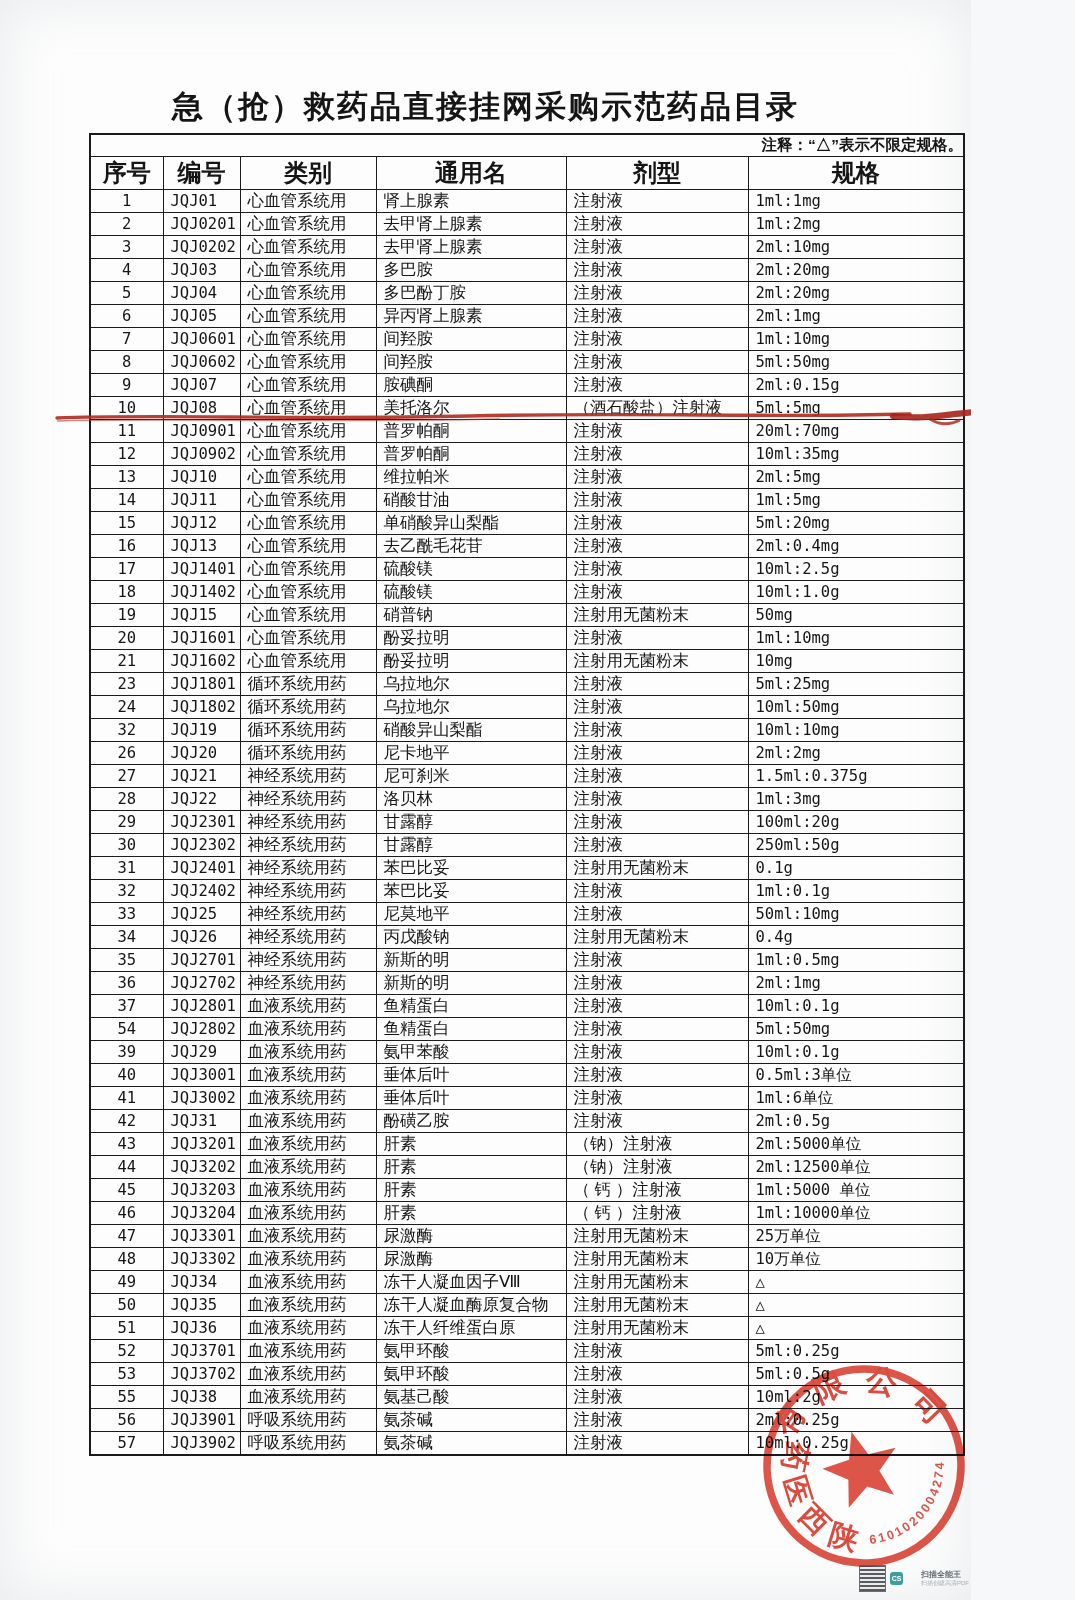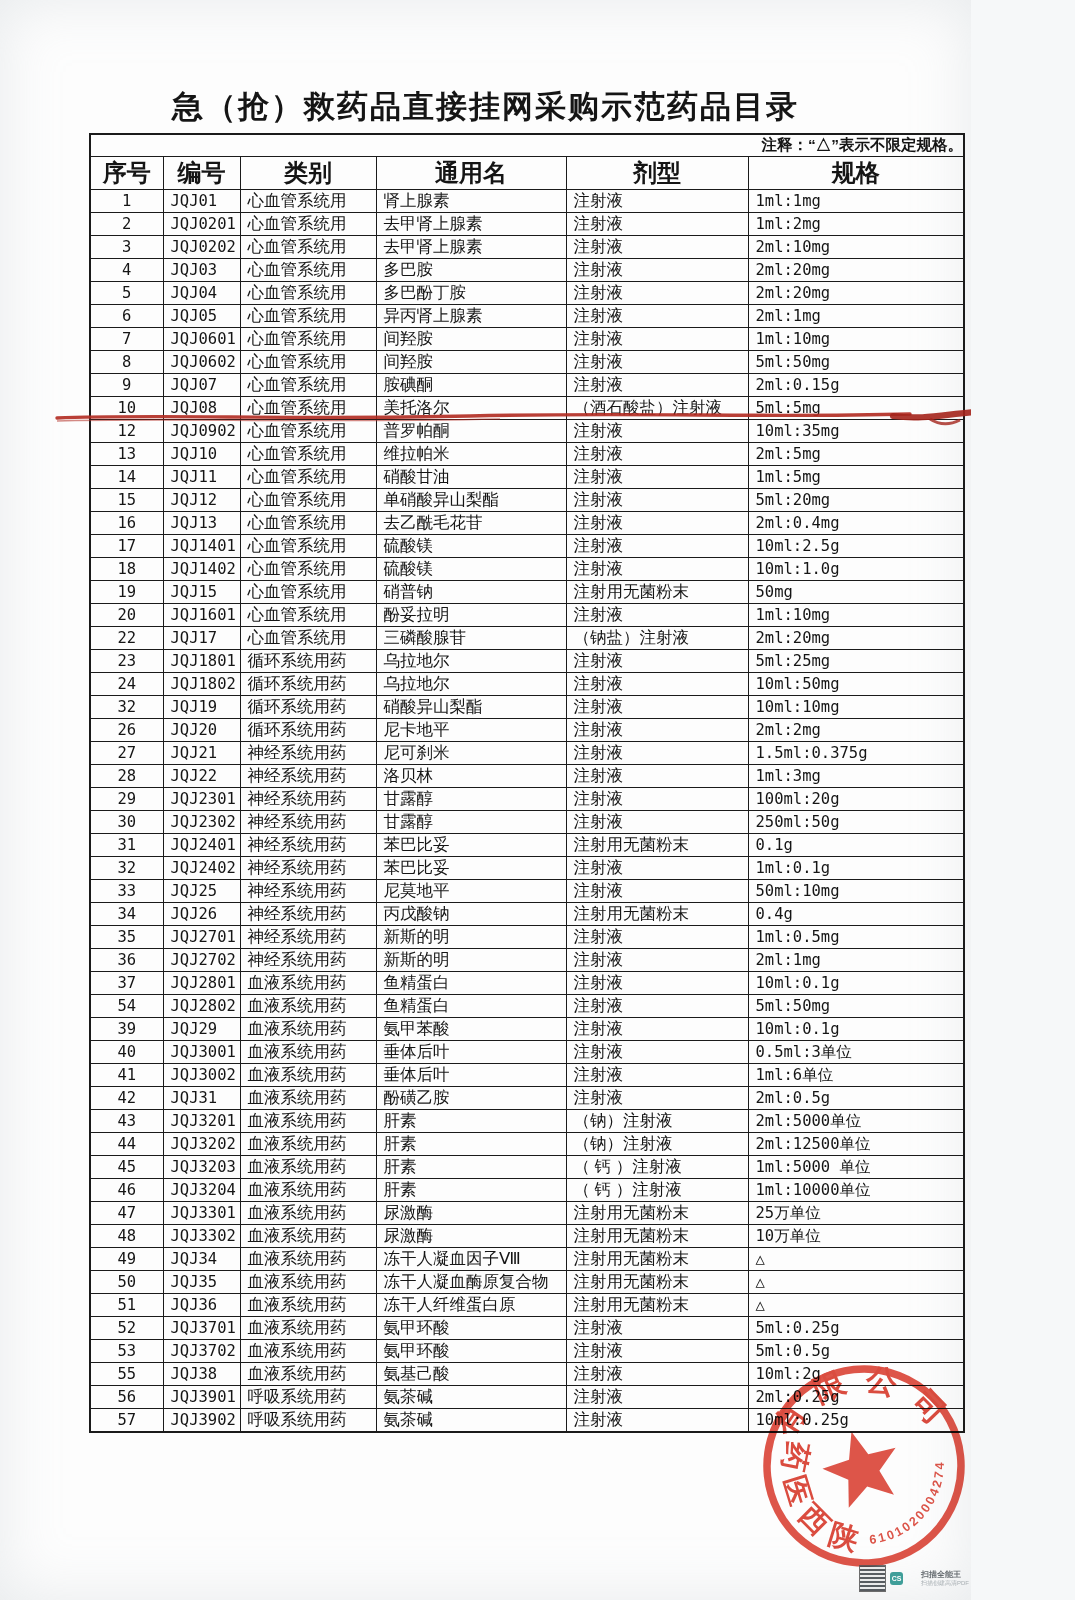--- a/index.html
+++ b/index.html
@@ -137,20 +137,28 @@
         </tr>
         <tr>
           <td class="c0">10</td>
           <td class="c1">JQJ08</td>
           <td class="c2">心血管系统用</td>
           <td class="c3">美托洛尔</td>
           <td class="c4">（酒石酸盐）注射液</td>
           <td class="c5">5ml:5mg</td>
         </tr>
         <tr>
+          <td class="c0">11</td>
+          <td class="c1">JQJ0901</td>
+          <td class="c2">心血管系统用</td>
+          <td class="c3">普罗帕酮</td>
+          <td class="c4">注射液</td>
+          <td class="c5">20ml:70mg</td>
+        </tr>
+        <tr>
           <td class="c0">12</td>
           <td class="c1">JQJ0902</td>
           <td class="c2">心血管系统用</td>
           <td class="c3">普罗帕酮</td>
           <td class="c4">注射液</td>
           <td class="c5">10ml:35mg</td>
         </tr>
         <tr>
           <td class="c0">13</td>
           <td class="c1">JQJ10</td>
@@ -209,26 +217,26 @@
         </tr>
         <tr>
           <td class="c0">20</td>
           <td class="c1">JQJ1601</td>
           <td class="c2">心血管系统用</td>
           <td class="c3">酚妥拉明</td>
           <td class="c4">注射液</td>
           <td class="c5">1ml:10mg</td>
         </tr>
         <tr>
-          <td class="c0">22</td>
-          <td class="c1">JQJ17</td>
-          <td class="c2">心血管系统用</td>
-          <td class="c3">三磷酸腺苷</td>
-          <td class="c4">（钠盐）注射液</td>
-          <td class="c5">2ml:20mg</td>
+          <td class="c0">21</td>
+          <td class="c1">JQJ1602</td>
+          <td class="c2">心血管系统用</td>
+          <td class="c3">酚妥拉明</td>
+          <td class="c4">注射用无菌粉末</td>
+          <td class="c5">10mg</td>
         </tr>
         <tr>
           <td class="c0">23</td>
           <td class="c1">JQJ1801</td>
           <td class="c2">循环系统用药</td>
           <td class="c3">乌拉地尔</td>
           <td class="c4">注射液</td>
           <td class="c5">5ml:25mg</td>
         </tr>
         <tr>

